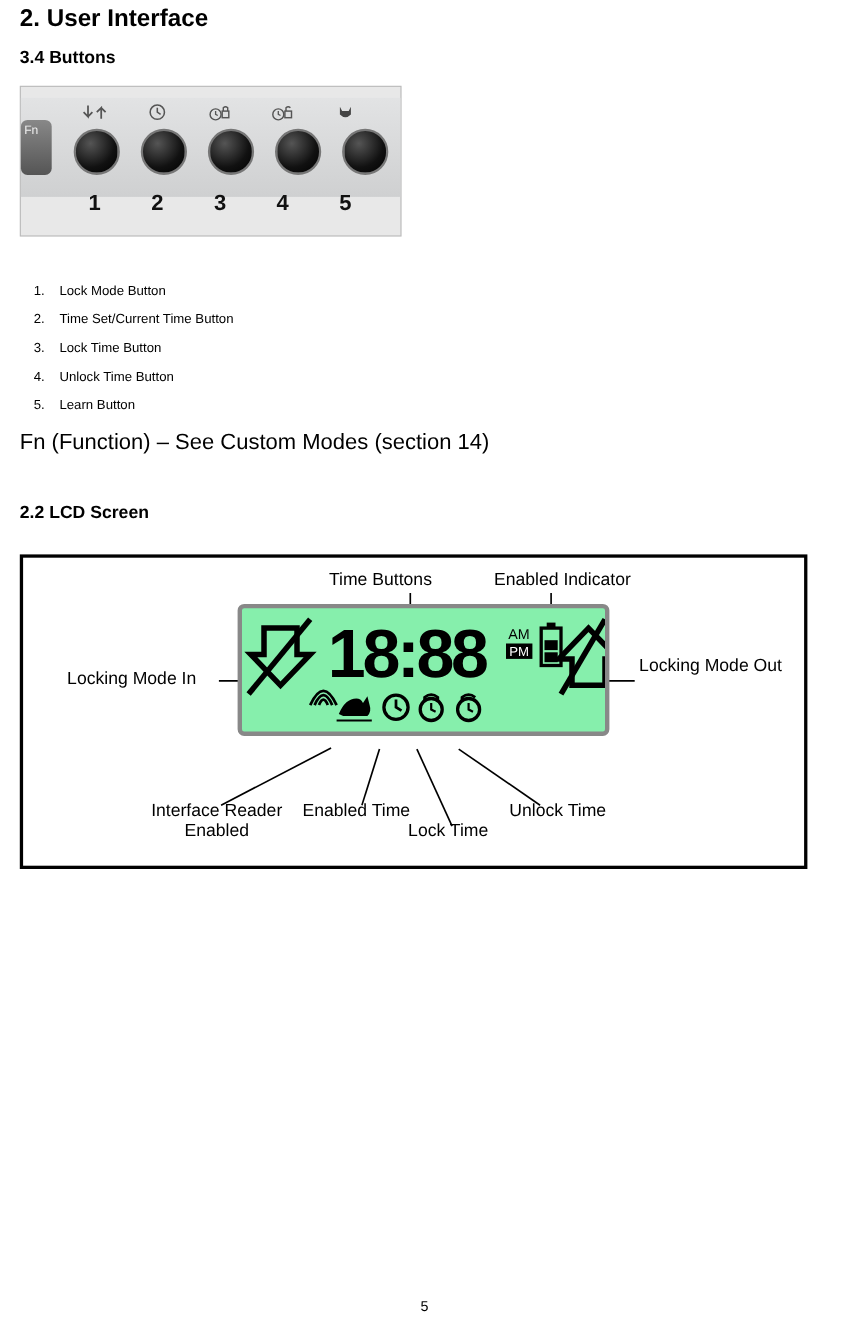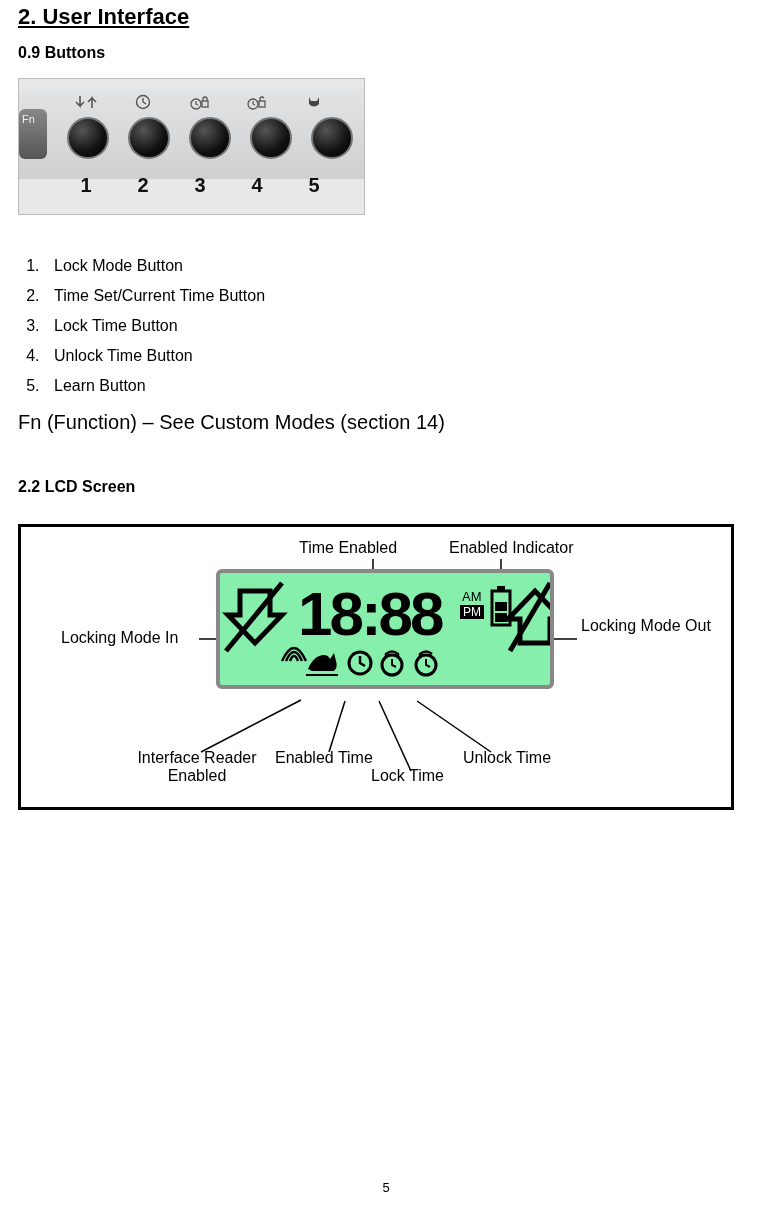--- a/index.html
+++ b/index.html
@@ -1,46 +1,46 @@
 <!DOCTYPE html>
 <html><head>
 <meta charset="utf-8">
 <style>
   html,body{margin:0;padding:0;background:#fff;color:#000;font-family:Arial,Helvetica,sans-serif}
   .page{width:772px;height:1205px;position:relative;box-sizing:border-box;padding:0 18px}
-  h2{font-size:22px;font-weight:bold;margin:4px 0 14px 0;text-decoration:underline}
+  h2{font-size:22px;font-weight:bold;margin:4px 0 14px 0;}
   h3{font-size:16px;font-weight:bold;margin:0 0 16px 0}
   .button-photo{width:345px;height:135px;background:#e8e8e8;border:1px solid #bbb;position:relative;margin-bottom:26px}
   .panel{position:absolute;left:0;top:10px;width:345px;height:90px;
     background:linear-gradient(#e2e3e4,#cfd0d1);}
   .fn-key{position:absolute;left:0;top:30px;width:28px;height:50px;border-radius:6px;
     background:linear-gradient(#888,#555);color:#eee;font-size:11px;padding:4px 3px;box-sizing:border-box}
   .btn-row{position:absolute;top:38px;left:48px;display:flex;gap:19px}
   .round-btn{width:38px;height:38px;border-radius:50%;
     background:radial-gradient(circle at 35% 30%,#555,#111 60%,#000);border:2px solid #777}
   .icon-row{position:absolute;top:14px;left:48px;display:flex;gap:19px}
   .mini-icon{width:38px;height:18px;display:flex;align-items:center;justify-content:center;font-size:14px;color:#444}
   .num-row{position:absolute;top:95px;left:48px;display:flex;gap:19px}
   .num{width:38px;text-align:center;font-size:20px;font-weight:bold;color:#111}
-  ol.buttons{margin:36px 0 10px 0;padding-left:26px;font-size:16px}
+  ol.buttons{margin:36px 0 10px 0;padding-left:26px;font-size:12px}
   ol.buttons li{padding:6px 0 6px 10px}
   .fn-line{font-size:20px;margin:6px 0 44px 0}
   .lcd-box{width:710px;height:280px;border:3px solid #000;position:relative;margin-top:28px}
   .lcd-screen{position:absolute;left:195px;top:42px;width:330px;height:112px;border:4px solid #888;border-radius:6px;background:#86efac}
   .callout-label{position:absolute;font-size:16px;text-align:center}
   .callout-line{stroke:#000;stroke-width:1.5;fill:none}
   .pagenum{position:absolute;left:0;bottom:14px;width:772px;text-align:center;font-size:13px}
 </style>
 </head>
 <body>
 
 <div class="page">
 
   <h2>2. User Interface</h2>
-  <h3>0.9 Buttons</h3>
+  <h3>3.4 Buttons</h3>
 
   <div class="button-photo">
     <div class="panel"></div>
     <div class="fn-key">Fn</div>
     <div class="icon-row">
       <div class="mini-icon">
         <svg width="24" height="16" viewBox="0 0 24 16">
             <path d="M6 2 L6 12 L2 8 M6 12 L10 8 M18 14 L18 4 L14 8 M18 4 L22 8" stroke="#555" stroke-width="1.6" fill="none"></path>
           </svg>
       </div>
@@ -168,21 +168,21 @@
           <path d="M6 6 v-3 q6 -5 12 0 v3" fill="none" stroke="#000" stroke-width="2.5"></path>
         </g>
         <g transform="translate(194,78)">
           <circle cx="12" cy="14" r="10" fill="none" stroke="#000" stroke-width="3"></circle>
           <path d="M12 8 L12 14 L16 16" stroke="#000" stroke-width="2" fill="none"></path>
           <path d="M6 6 v-3 q6 -5 12 0" fill="none" stroke="#000" stroke-width="2.5"></path>
         </g>
       </svg>
     </div>
 
-    <div class="callout-label" style="left:278px;top:12px">Time Enabled</div>
+    <div class="callout-label" style="left:278px;top:12px">Time Buttons</div>
     <div class="callout-label" style="left:428px;top:12px">Enabled Indicator</div>
     <div class="callout-label" style="left:40px;top:102px">Locking Mode In</div>
     <div class="callout-label" style="left:560px;top:90px">Locking Mode Out</div>
     <div class="callout-label" style="left:96px;top:222px;width:160px">
       <span>Interface Reader</span><br><span>Enabled</span>
     </div>
     <div class="callout-label" style="left:254px;top:222px">Enabled Time</div>
     <div class="callout-label" style="left:350px;top:240px">Lock Time</div>
     <div class="callout-label" style="left:442px;top:222px">Unlock Time</div>
   </div>

